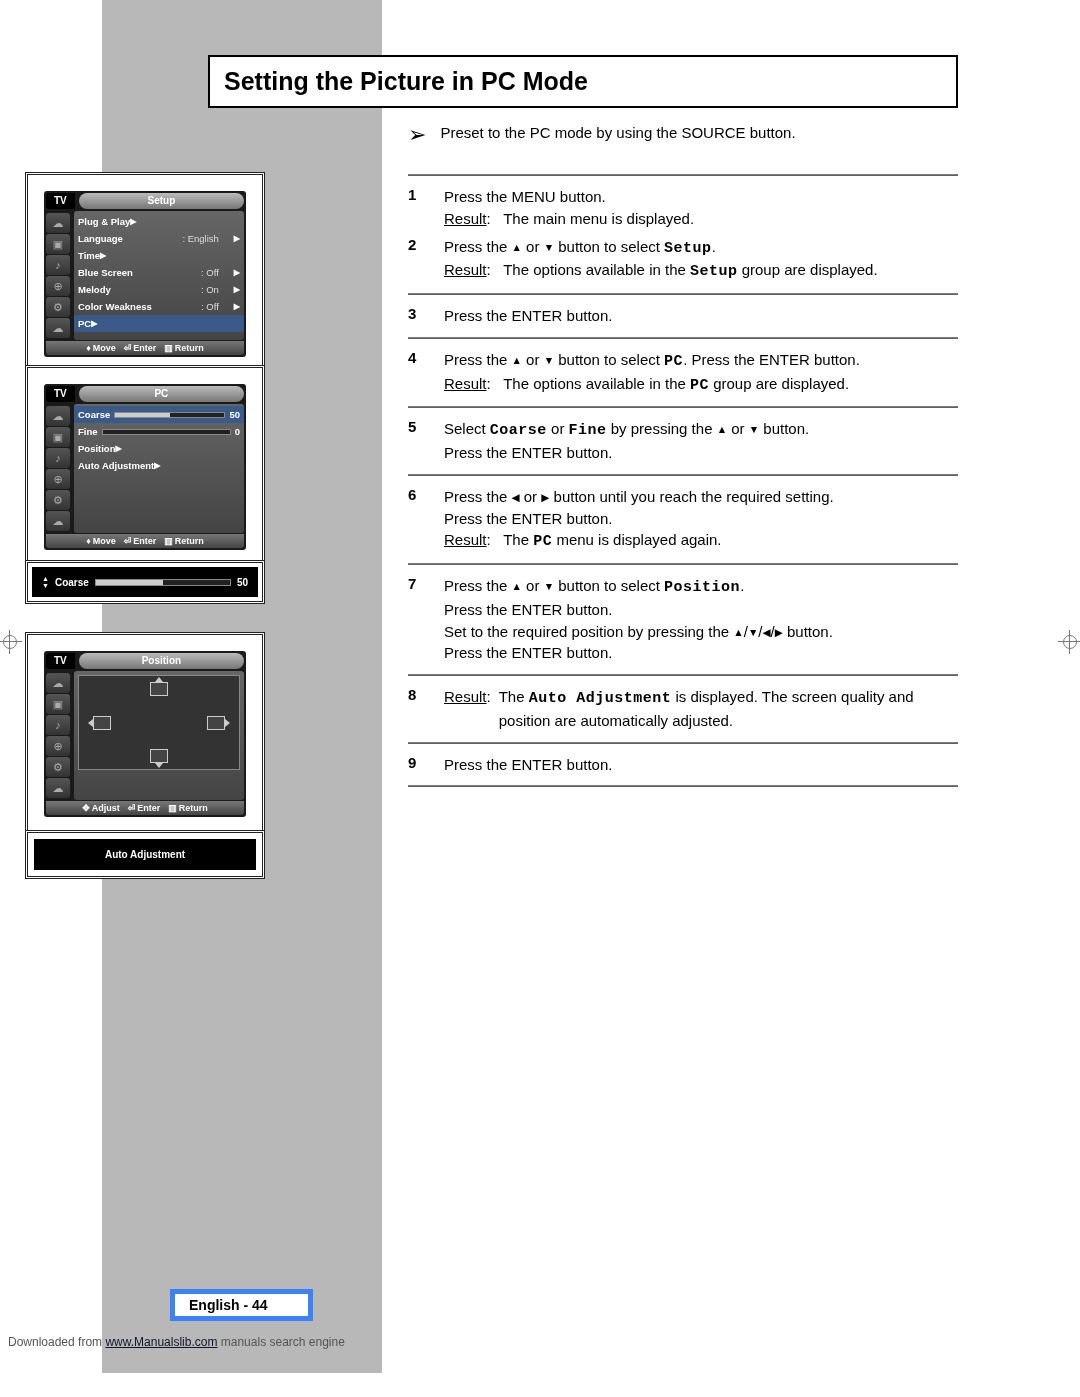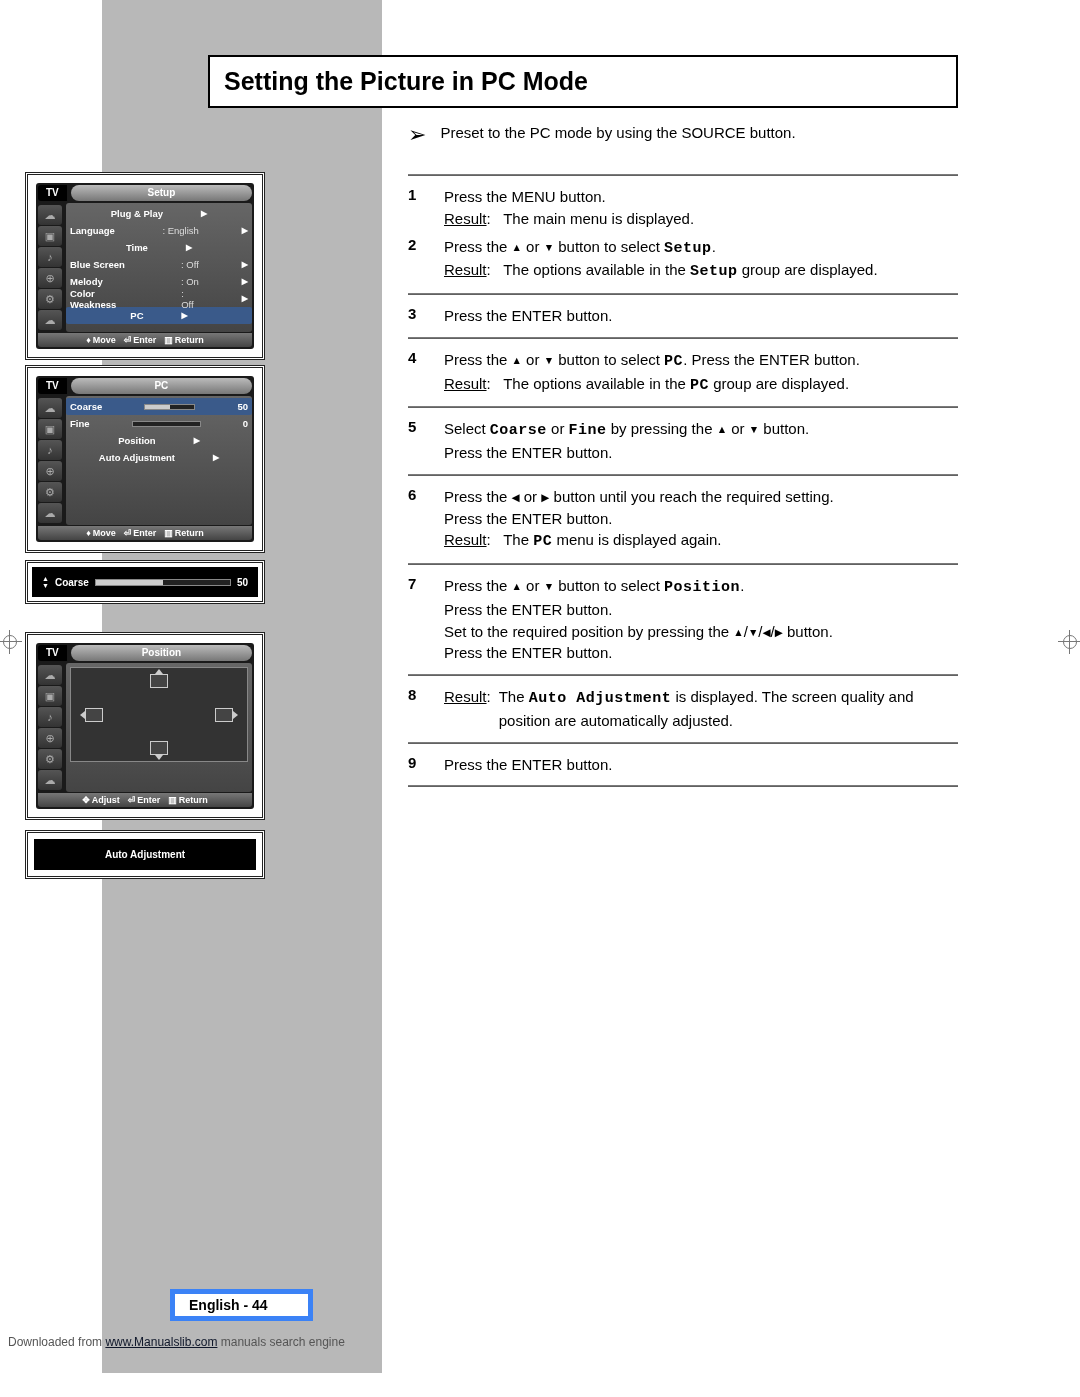--- a/index.html
+++ b/index.html
@@ -14,32 +14,32 @@
   .steps { margin-left: 306px; margin-top: 28px; width: 550px; }
   .step-hr { height: 2px; background: linear-gradient(#888,#555); margin: 10px 0; }
   .step { display: flex; gap: 18px; margin: 6px 0; }
   .step-num { font-weight: bold; width: 18px; flex-shrink: 0; }
   .step-body { flex: 1; line-height: 1.45; }
   .step-body .result-label { text-decoration: underline; }
   .mono { font-family: "Courier New", monospace; font-weight: bold; letter-spacing: 0.5px; }
   .b { font-weight: normal; }
   .tri { font-size: 0.7em; vertical-align: 1px; }
   .osd-wrap { position: absolute; left: 25px; width: 240px; }
-  .osd-frame { background: #fff; border: 3px double #222; padding: 8px; }
+  .osd-frame { background: #fff; border: 3px double #222; padding: 16px; }
   .osd { background: #1a1a1a; color: #fff; font-size: 10px; border-radius: 3px; padding: 2px; }
   .osd-header { display: flex; align-items: center; height: 16px; margin-bottom: 2px; }
   .osd-header .tv { background: #000; color: #fff; padding: 0 8px; font-weight: bold; font-size: 10px; line-height: 16px; border-radius: 3px 0 0 3px; }
   .osd-header .pill { flex: 1; background: linear-gradient(#bbb,#777); color: #fff; text-align: center; font-weight: bold; font-size: 10px; line-height: 16px; border-radius: 8px; margin-left: 4px; }
   .osd-body { display: flex; }
   .osd-icons { width: 26px; display: flex; flex-direction: column; gap: 1px; padding: 2px 0; }
   .osd-icon { width: 24px; height: 20px; background: linear-gradient(#555,#333); border-radius: 3px; display:flex; align-items:center; justify-content:center; color:#aaa; font-size:11px; }
   .osd-list { flex: 1; background: linear-gradient(#666,#444); border-radius: 3px; margin-left: 2px; padding: 2px 4px; }
-  .osd-row { display: flex; justify-content: center; align-items: center; height: 17px; font-weight: bold; font-size: 9.5px; color: #fff; gap: 38px; }
+  .osd-row { display: flex; justify-content: flex-start; align-items: center; height: 17px; font-weight: bold; font-size: 9.5px; color: #fff; }
   .osd-row.hl { background: #3a5a8a; margin: 0 -4px; padding: 0 4px; border-radius: 2px; }
-  .osd-row .val { color: #ddd; font-weight: normal; margin-left: auto; margin-right: 5px; }
+  .osd-row .val { color: #ddd; font-weight: normal; margin-left: auto; margin-right: 15px; }
   .osd-row .arw { font-size: 8px; }
   .osd-slider { display:flex; align-items:center; gap:3px; flex:1; margin: 0 4px; }
   .osd-slider .track { flex:1; height:6px; background:#222; border:1px solid #888; position:relative; }
   .osd-slider .fill { position:absolute; left:0; top:0; bottom:0; background:#ccc; }
   .osd-footer { display: flex; justify-content: center; gap: 8px; font-size: 9px; font-weight: bold; background: linear-gradient(#777,#444); border-radius: 0 0 3px 3px; padding: 2px 4px; margin-top: 1px; }
   .osd-footer span { display: inline-flex; align-items: center; gap: 2px; }
   .osd-mini { background:#fff; border:3px double #222; padding:4px; }
   .osd-mini-inner { background:#000; color:#fff; padding:8px 10px; display:flex; align-items:center; gap:6px; font-size:10px; font-weight:bold; }
   .osd-mini-inner .track { flex:1; height:7px; background:#222; border:1px solid #888; position:relative; }
   .osd-mini-inner .fill { position:absolute; left:0; top:0; bottom:0; width:50%; background:#ccc; }

